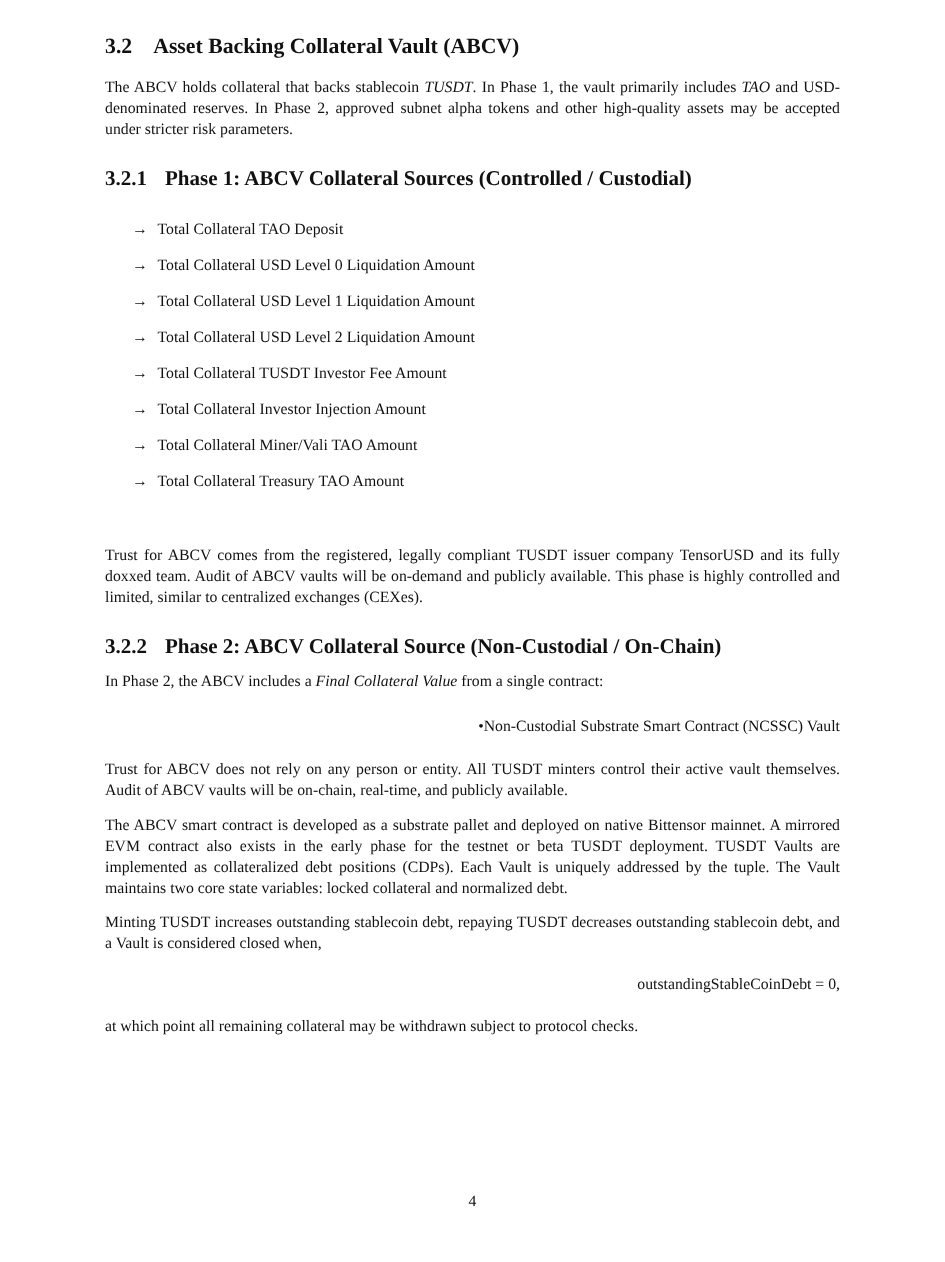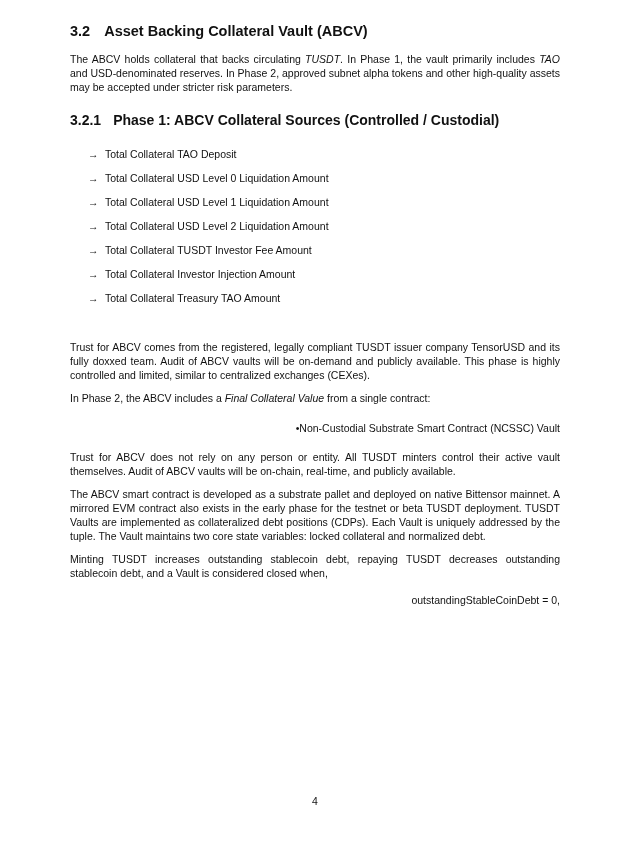--- a/index.html
+++ b/index.html
@@ -4,21 +4,21 @@
 <style>
   * { box-sizing: border-box; }
   html, body { margin: 0; padding: 0; background: #ffffff; }
   .page {
     position: relative;
     width: 630px;
     height: 841px;
     margin: 0 auto;
     background: #ffffff;
     color: #111111;
-    font-family: Liberation Sans, sans-serif;
+    font-family: Liberation Serif, serif;
     padding: 23px 70px 0 70px;
     overflow: hidden;
   }
   .sec-heading {
     font-size: 14.5px;
     font-weight: 700;
     margin: 0 0 12px 0;
     line-height: 17px;
   }
   .sec-heading .num { margin-right: 14px; }
@@ -79,48 +79,51 @@
     font-size: 10.5px;
   }
 </style>
 </head>
 <body>
 
 <div class="page">
 
   <div class="sec-heading"><span class="num">3.2</span><span>Asset Backing Collateral Vault (ABCV)</span></div>
 
-  <p class="body-text"><span>The ABCV holds collateral that backs circulating </span><span class="math-it">TUSDT</span><span>. In Phase 1, the vault primarily includes </span><span class="math-it">TAO</span><span> and USD-denominated reserves. In Phase 2, approved subnet alpha tokens and other high-quality assets may be accepted under stricter risk parameters.</span></p>
+  <p class="body-text"><span>The ABCV holds collateral that backs stablecoin </span><span class="math-it">TUSDT</span><span>. In Phase 1, the vault primarily includes </span><span class="math-it">TAO</span><span> and USD-denominated reserves. In Phase 2, approved subnet alpha tokens and other high-quality assets may be accepted under stricter risk parameters.</span></p>
 
   <h3 class="subsec-heading"><span class="num">3.2.1</span><span>Phase 1: ABCV Collateral Sources (Controlled / Custodial)</span></h3>
 
 
   <ul class="arrow-list">
     <li><span class="marker">→</span><span>Total Collateral TAO Deposit</span></li>
     <li><span class="marker">→</span><span>Total Collateral USD Level 0 Liquidation Amount</span></li>
     <li><span class="marker">→</span><span>Total Collateral USD Level 1 Liquidation Amount</span></li>
     <li><span class="marker">→</span><span>Total Collateral USD Level 2 Liquidation Amount</span></li>
     <li><span class="marker">→</span><span>Total Collateral TUSDT Investor Fee Amount</span></li>
     <li><span class="marker">→</span><span>Total Collateral Investor Injection Amount</span></li>
+    <li><span class="marker">→</span><span>Total Collateral Miner/Vali TAO Amount</span></li>
     <li><span class="marker">→</span><span>Total Collateral Treasury TAO Amount</span></li>
   </ul>
 
   <p class="body-text">Trust for ABCV comes from the registered, legally compliant TUSDT issuer company TensorUSD and its fully doxxed team. Audit of ABCV vaults will be on-demand and publicly available. This phase is highly controlled and limited, similar to centralized exchanges (CEXes).</p>
 
+  <h3 class="subsec-heading"><span class="num">3.2.2</span><span>Phase 2: ABCV Collateral Source (Non-Custodial / On-Chain)</span></h3>
 
   <p class="body-text"><span>In Phase 2, the ABCV includes a </span><span class="it">Final Collateral Value</span><span> from a single contract:</span></p>
 
   <ul class="bullet-list">
     <li><span class="marker">•</span><span>Non-Custodial Substrate Smart Contract (NCSSC) Vault</span></li>
   </ul>
 
   <p class="body-text">Trust for ABCV does not rely on any person or entity. All TUSDT minters control their active vault themselves. Audit of ABCV vaults will be on-chain, real-time, and publicly available.</p>
 
   <p class="body-text">The ABCV smart contract is developed as a substrate pallet and deployed on native Bittensor mainnet. A mirrored EVM contract also exists in the early phase for the testnet or beta TUSDT deployment. TUSDT Vaults are implemented as collateralized debt positions (CDPs). Each Vault is uniquely addressed by the tuple. The Vault maintains two core state variables: locked collateral and normalized debt.</p>
 
   <p class="body-text">Minting TUSDT increases outstanding stablecoin debt, repaying TUSDT decreases outstanding stablecoin debt, and a Vault is considered closed when,</p>
 
   <div class="equation">outstandingStableCoinDebt = 0,</div>
 
+  <p class="body-text">at which point all remaining collateral may be withdrawn subject to protocol checks.</p>
 
   <div class="page-number">4</div>
 
 </div>
 
 </body></html>

